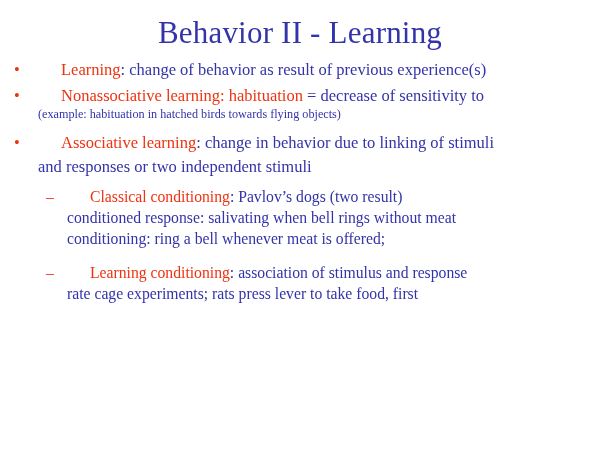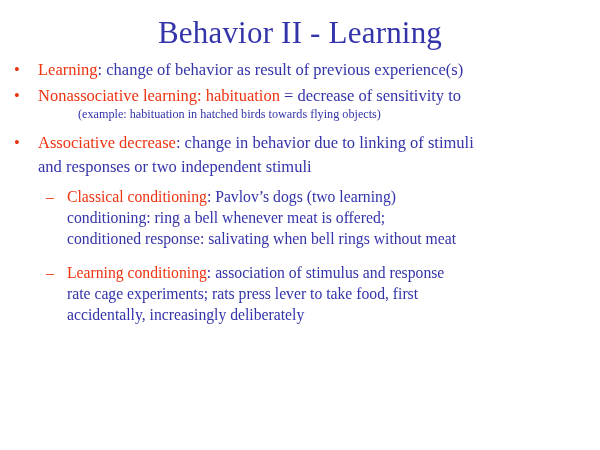--- a/index.html
+++ b/index.html
@@ -45,28 +45,27 @@
   }
   .bullet-l1 > .marker {
     position: absolute;
     left: 14px;
     top: 0;
     color: #ee3311;
     font-size: 16.5px;
     line-height: 23.5px;
   }
   .bullet-l1 .para { display: block; }
-  .kw { color: #ee3311; }
+  .kw { color: #ee3311; margin-left: 23px; }
   .sub-note {
     display: block;
     font-size: 12.2px;
     line-height: 17px;
     color: #3333aa;
     margin-top: -1px;
-    margin-left: 40px;
   }
   .sublist {
     list-style: none;
     margin: 0;
     padding: 0;
   }
   .bullet-l2 {
     position: relative;
     padding-left: 67px;
     margin-top: 8px;
@@ -103,38 +102,37 @@
     <li class="bullet-l1">
       <span class="marker">•</span>
       <span class="para"><span class="kw">Nonassociative learning: habituation</span><span> = decrease of sensitivity to</span></span>
       <span class="sub-note">(example: habituation in hatched birds towards flying objects)</span>
     </li>
 
     <div class="spacer-1"></div>
 
     <li class="bullet-l1">
       <span class="marker">•</span>
-      <span class="para"><span class="kw">Associative decrease</span><span>: change in behavior due to linking of stimuli</span></span>
+      <span class="para"><span class="kw">Associative learning</span><span>: change in behavior due to linking of stimuli</span></span>
       <span class="para">and responses or two independent stimuli</span>
     </li>
 
     <ul class="sublist">
 
       <li class="bullet-l2">
         <span class="marker">–</span>
-        <span class="line"><span class="kw">Classical conditioning</span><span>: Pavlov’s dogs (two learning)</span></span>
+        <span class="line"><span class="kw">Classical conditioning</span><span>: Pavlov’s dogs (two result)</span></span>
+        <span class="line">conditioned response: salivating when bell rings without meat</span>
         <span class="line">conditioning: ring a bell whenever meat is offered;</span>
-        <span class="line">conditioned response: salivating when bell rings without meat</span>
       </li>
 
       <div class="spacer-2"></div>
 
       <li class="bullet-l2">
         <span class="marker">–</span>
         <span class="line"><span class="kw">Learning conditioning</span><span>: association of stimulus and response</span></span>
         <span class="line">rate cage experiments; rats press lever to take food, first</span>
-        <span class="line">accidentally, increasingly deliberately</span>
       </li>
 
     </ul>
 
   </ul>
 </div>
 
 </body></html>

